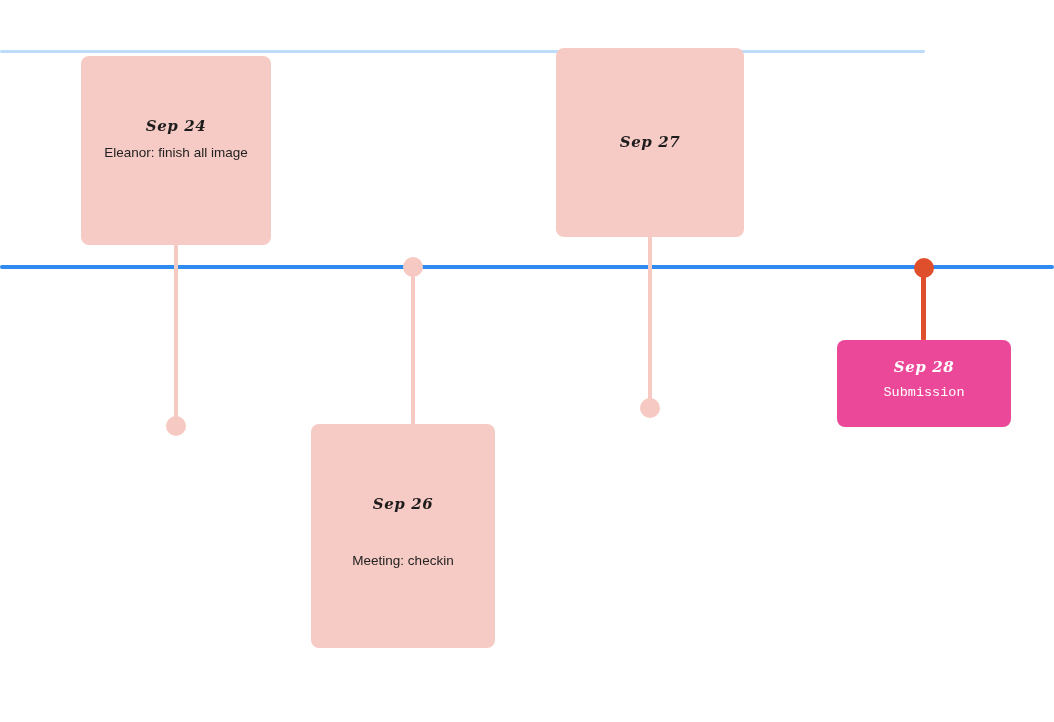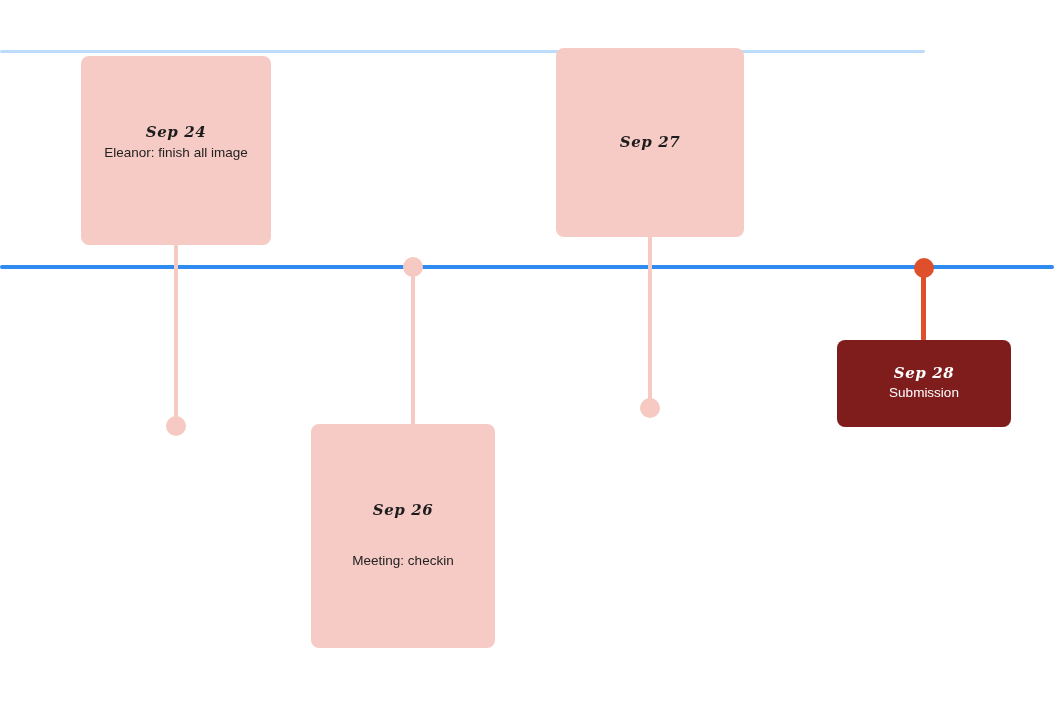--- a/index.html
+++ b/index.html
@@ -68,44 +68,44 @@
     background: #f7cbc5;
     box-sizing: border-box;
     display: flex;
     flex-direction: column;
     justify-content: center;
     align-items: center;
     padding: 10px 12px;
     text-align: center;
   }
   .card.accent {
-    background: #7f1d1d;
+    background: #ec4899;
   }
 
   .card-date {
     font-family: "DejaVu Serif", serif;
     font-style: italic;
     font-weight: bold;
     font-size: 15px;
     letter-spacing: 0.6px;
     color: #1c1c1c;
     line-height: 1.3;
     margin: 0;
   }
   .card.accent .card-date { color: #ffffff; }
 
   .card-line {
     font-family: "Liberation Sans", sans-serif;
     font-size: 13.5px;
     color: #222222;
     line-height: 1.45;
-    margin: 0;
+    margin: 6px;
     white-space: pre-line;
   }
-  .card.accent .card-line { color: #ffffff; }
+  .card.accent .card-line { color: #ffffff; font-family: Liberation Mono, monospace; }
 
   .card-gap { height: 15px; }
 
   
   .card-sep24 { left: 81px;  top: 56px;  width: 190px; height: 189px; }
   .card-sep26 { left: 311px; top: 424px; width: 184px; height: 224px; }
   .card-sep27 { left: 556px; top: 48px;  width: 188px; height: 189px; }
   .card-sep28 { left: 837px; top: 340px; width: 174px; height: 87px; }
 
   .stem-sep24 { left: 174px; top: 244px; height: 184px; }

